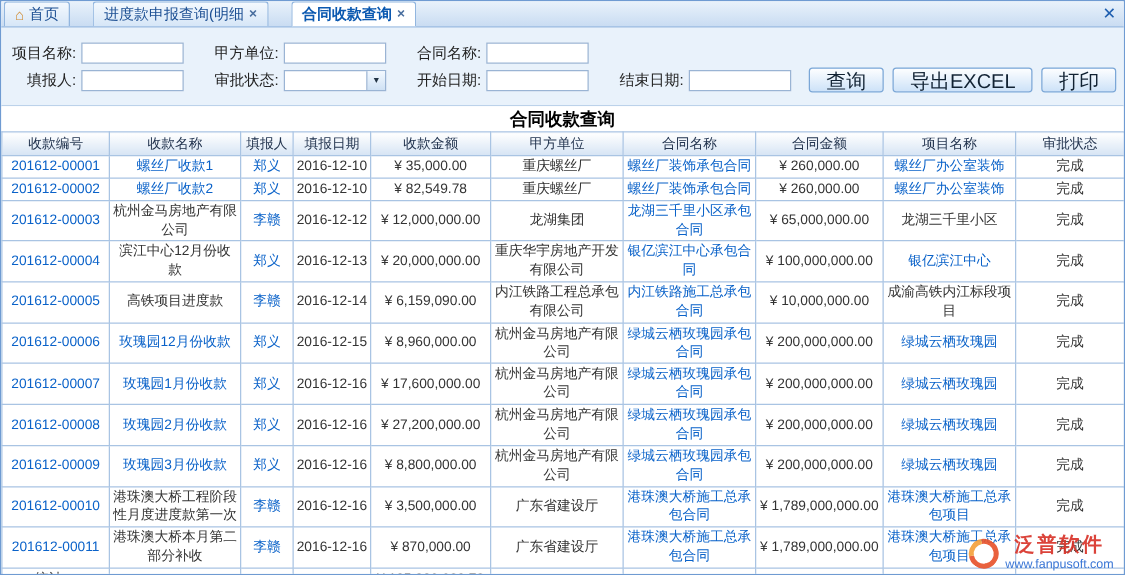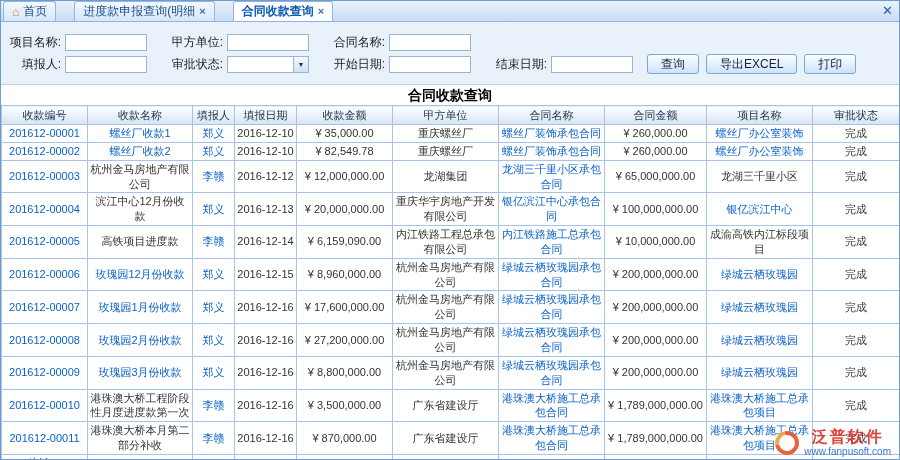--- a/index.html
+++ b/index.html
@@ -23,21 +23,21 @@
   .frow{display:flex;align-items:center;height:22px}
   .fgroup{display:flex;align-items:center}
   .fgroup + .fgroup{margin-left:22px}
   .flabel{display:inline-block;width:58px;text-align:right;padding-right:4px;color:#222;white-space:nowrap}
   .flabel.narrow{width:58px}
   .inp{width:82px;height:17px;border:1px solid #9ab4d4;background:#fff;font-size:12px;padding:0 2px}
   .sel{position:relative;width:82px;height:17px;border:1px solid #9ab4d4;background:#fff}
   .sel-arrow{position:absolute;right:0;top:0;width:15px;height:100%;background:linear-gradient(#f3f9ff,#cfe1f4);border-left:1px solid #9ab4d4;display:flex;align-items:center;justify-content:center;font-size:7px;color:#234}
   .sel-arrow::before{content:"▼"}
   .btns{display:flex;align-items:center;margin-left:14px;gap:7px}
-  .btn{height:20px;padding:0 13px;border:1px solid #7ba7d7;border-radius:3px;background:linear-gradient(#fdfeff,#cde2f8);color:#123;font-size:12px;cursor:pointer;white-space:nowrap}
+  .btn{height:20px;padding:0 13px;border:1px solid #7ba7d7;border-radius:3px;background:linear-gradient(#fdfeff,#cde2f8);color:#123;font-size:16px;cursor:pointer;white-space:nowrap}
 
   
   .page-title{height:20px;line-height:20px;text-align:center;font-size:14px;font-weight:bold;color:#000;background:#fff}
 
   
   table{border-collapse:collapse;table-layout:fixed;width:898px;font-size:11px}
   th,td{border:1px solid #a9c4e3;text-align:center;vertical-align:middle;padding:1px 2px;line-height:1.35;word-break:break-all;overflow:hidden}
   th{background:linear-gradient(#ffffff,#d6e4f4);color:#23344f;font-weight:normal;height:19px}
   td{background:#fff;color:#333}
   .link{color:#0a62c9;cursor:pointer}

